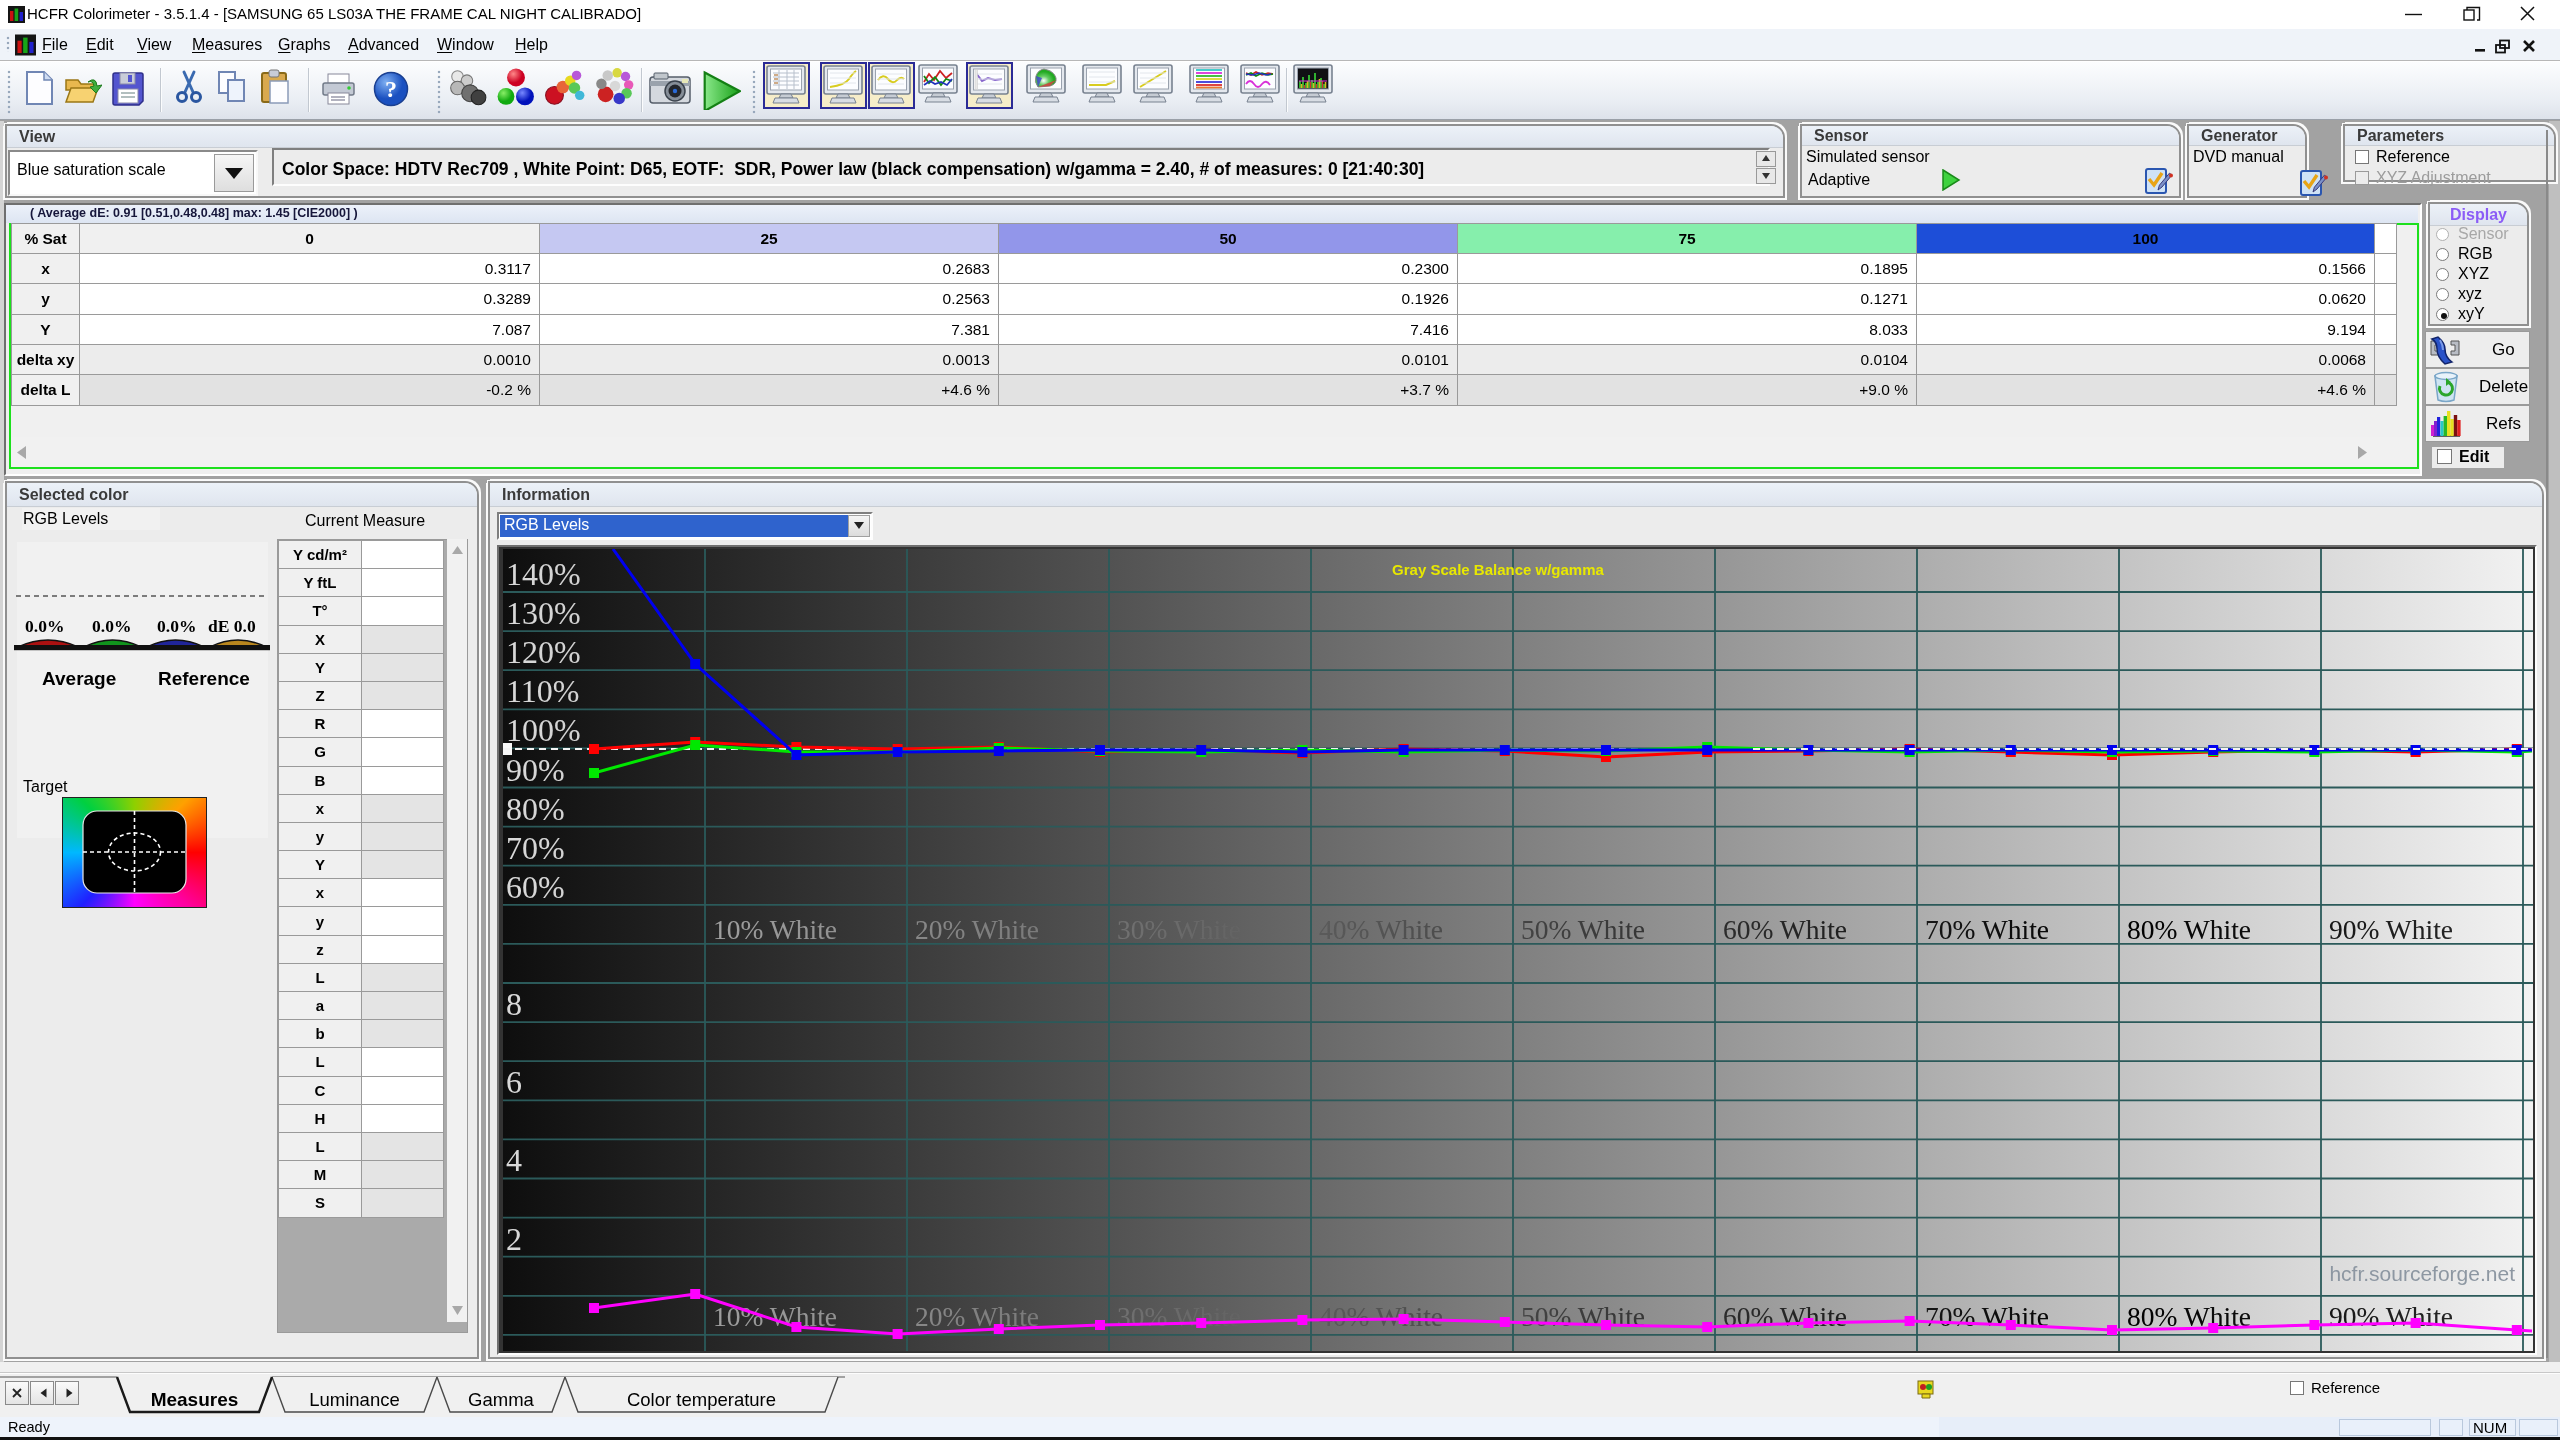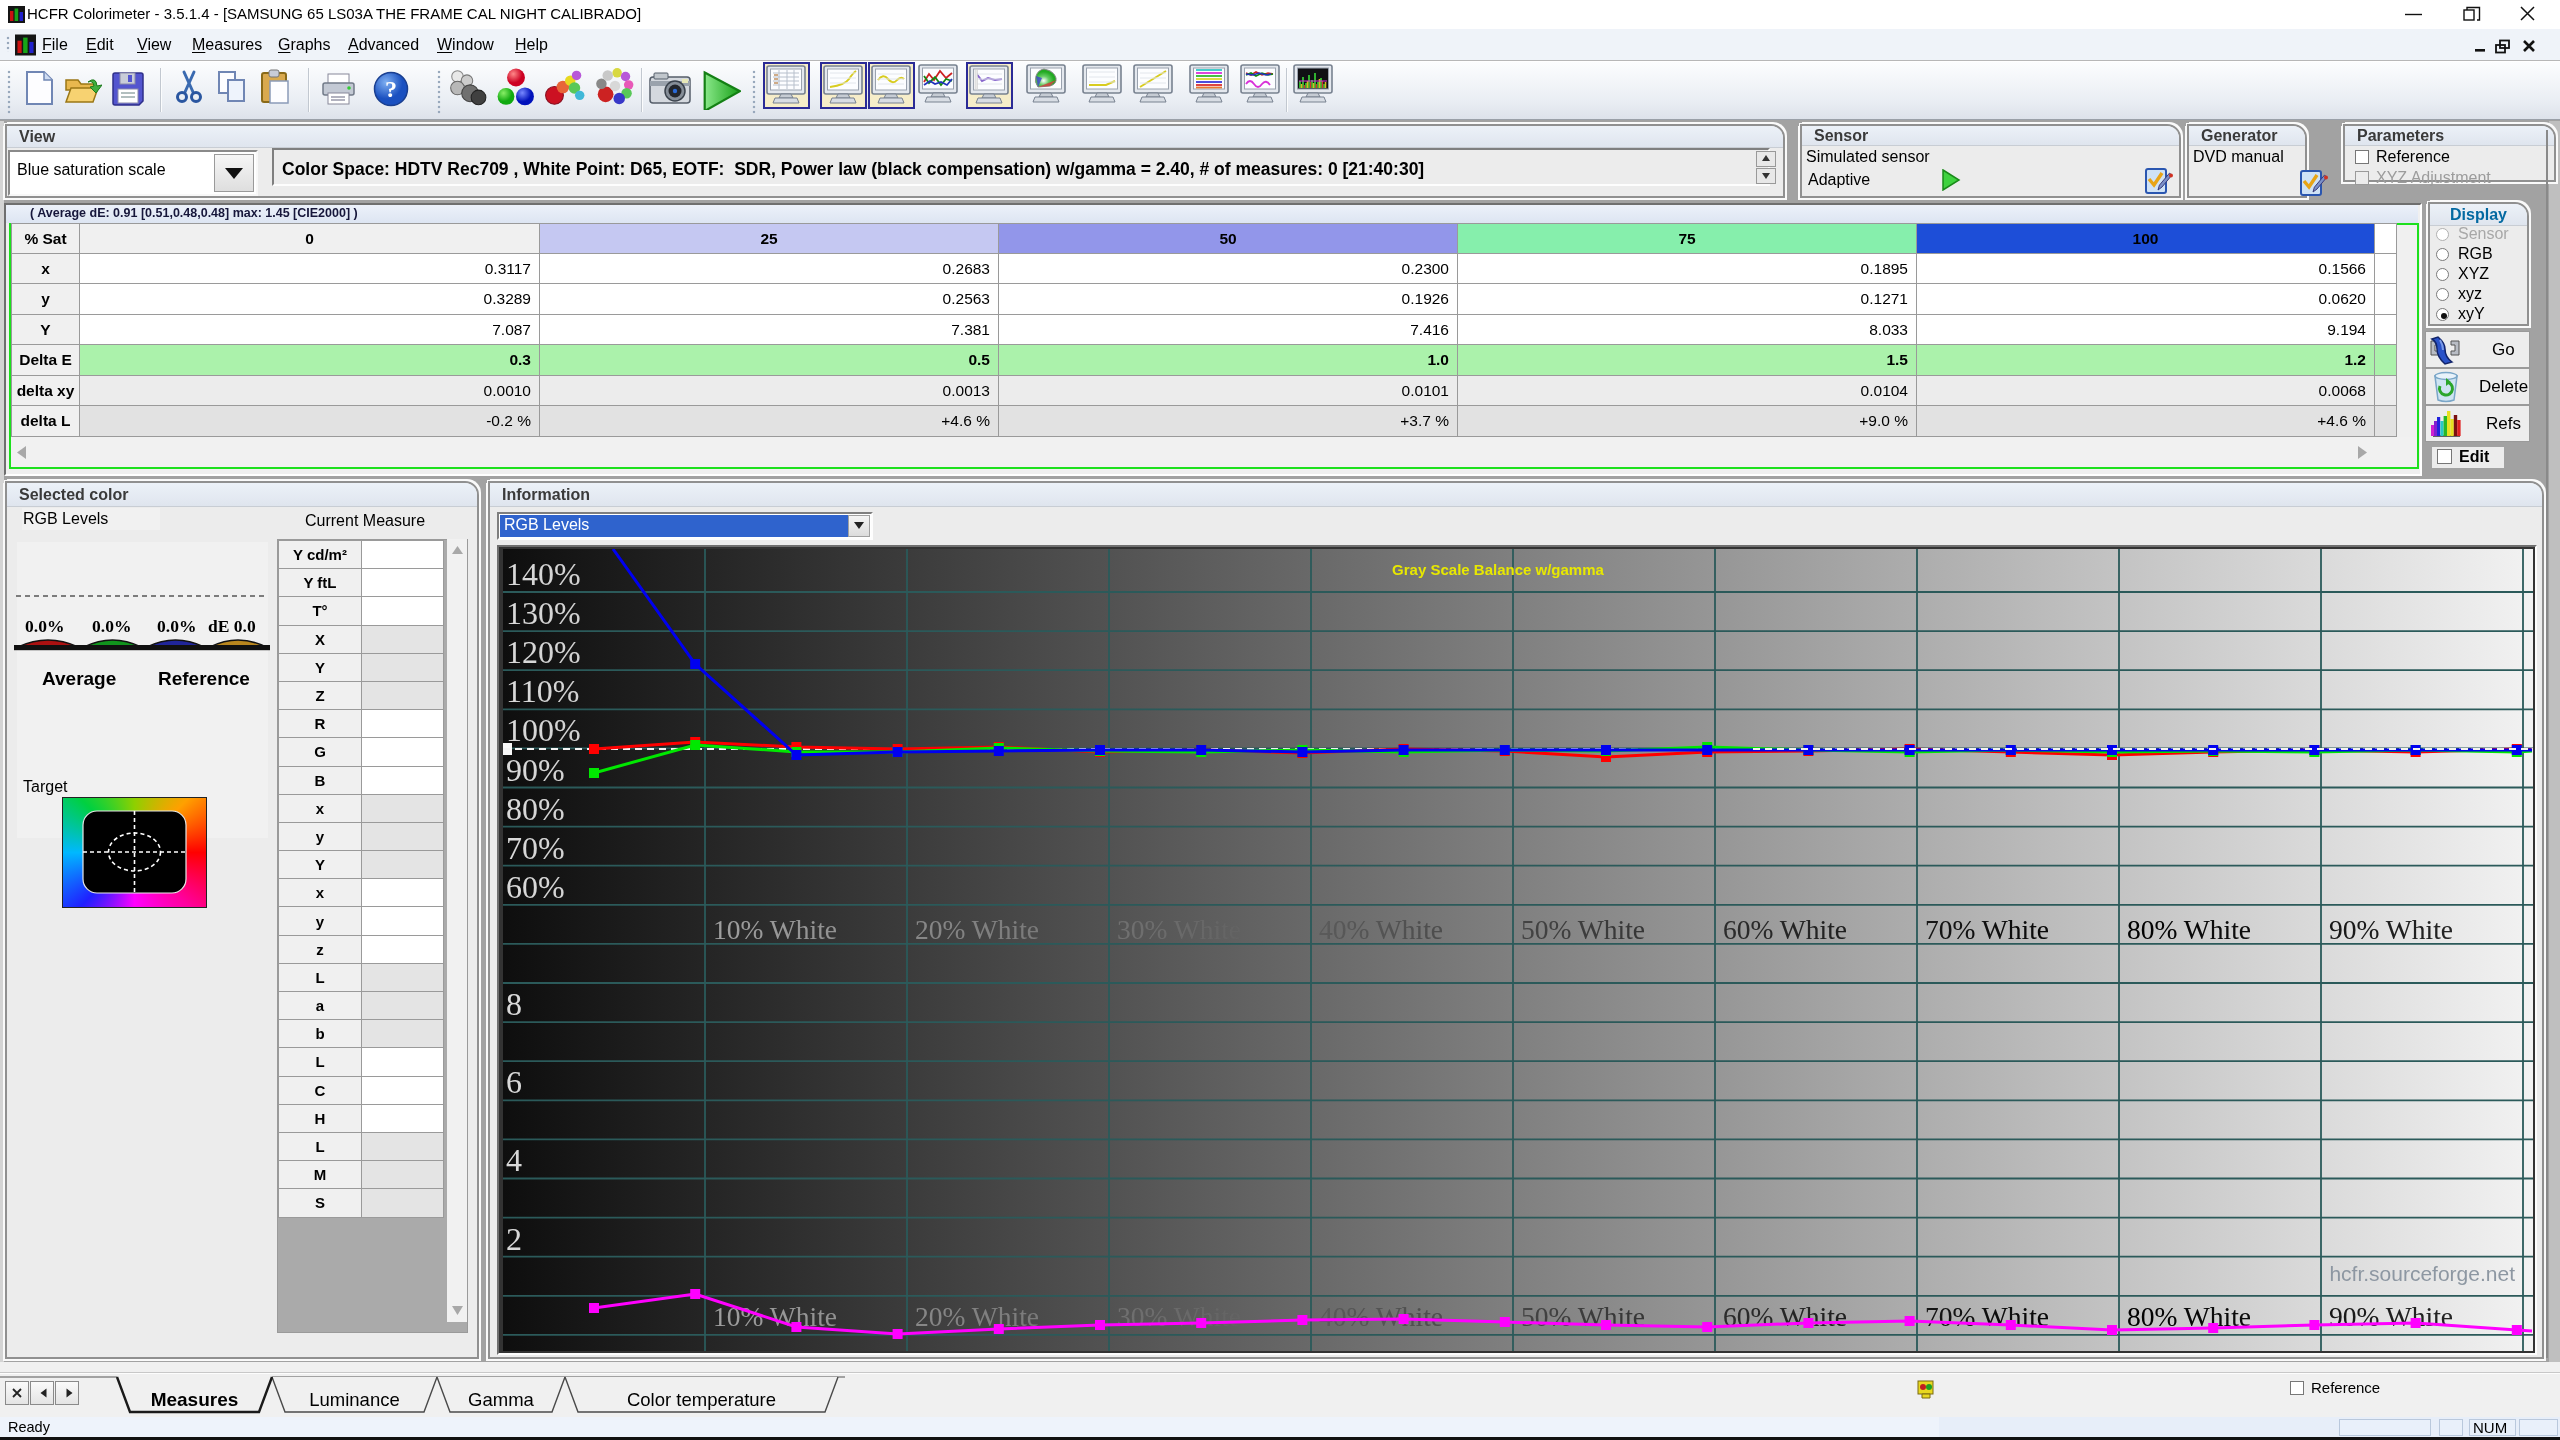--- a/index.html
+++ b/index.html
@@ -459,29 +459,20 @@
         </tr>
 <tr style="height:30px">
           <td class="lab">Y</td>
           <td class="val">7.087</td>
           <td class="val">7.381</td>
           <td class="val">7.416</td>
           <td class="val">8.033</td>
           <td class="val">9.194</td>
           <td class="val"></td>
         </tr>
-<tr style="height:31px" class="rde">
-          <td class="lab">Delta E</td>
-          <td class="val">0.3</td>
-          <td class="val">0.5</td>
-          <td class="val">1.0</td>
-          <td class="val">1.5</td>
-          <td class="val">1.2</td>
-          <td class="val"></td>
-        </tr>
 <tr style="height:30px" class="rdxy">
           <td class="lab">delta xy</td>
           <td class="val">0.0010</td>
           <td class="val">0.0013</td>
           <td class="val">0.0101</td>
           <td class="val">0.0104</td>
           <td class="val">0.0068</td>
           <td class="val"></td>
         </tr>
 <tr style="height:31px" class="rdl">
@@ -500,21 +491,21 @@
 <div class="abs sbtrack" style="left:11px;top:437px;width:2406px;height:30px;"></div>
 <svg class="abs" style="left:16px;top:446px" width="12" height="13">
     <path d="M10 0 L1 6.5 L10 13 Z" fill="#a8a8a8"></path>
   </svg>
 <svg class="abs" style="left:2356px;top:446px" width="12" height="13">
     <path d="M2 0 L11 6.5 L2 13 Z" fill="#a8a8a8"></path>
   </svg>
 
 <div class="gbox" style="left:2428px;top:202px;width:101px;height:124px;">
   <div class="ghead" style="height:22px"></div>
-  <div class="abs" style="top:2px;left:0;right:0;text-align:center;font-size:16px;font-weight:bold;color:#0369a1;">Display</div>
+  <div class="abs" style="top:2px;left:0;right:0;text-align:center;font-size:16px;font-weight:bold;color:#8b5cf6;">Display</div>
 </div>
 <div class="abs" style="left:2436px;top:228px;width:13px;height:13px;border-radius:50%;background:#fff;border:1.5px solid #b0b0b0;"></div>
 <div class="abs" style="left:2458px;top:225px;font-size:16px;color:#a8a8a8;">Sensor</div>
 <div class="abs" style="left:2436px;top:248px;width:13px;height:13px;border-radius:50%;background:#fff;border:1.5px solid #7a7a7a;"></div>
 <div class="abs" style="left:2458px;top:245px;font-size:16px;color:#000;">RGB</div>
 <div class="abs" style="left:2436px;top:268px;width:13px;height:13px;border-radius:50%;background:#fff;border:1.5px solid #7a7a7a;"></div>
 <div class="abs" style="left:2458px;top:265px;font-size:16px;color:#000;">XYZ</div>
 <div class="abs" style="left:2436px;top:288px;width:13px;height:13px;border-radius:50%;background:#fff;border:1.5px solid #7a7a7a;"></div>
 <div class="abs" style="left:2458px;top:285px;font-size:16px;color:#000;">xyz</div>
 <div class="abs" style="left:2436px;top:308px;width:13px;height:13px;border-radius:50%;background:#fff;border:1.5px solid #7a7a7a;"></div>

